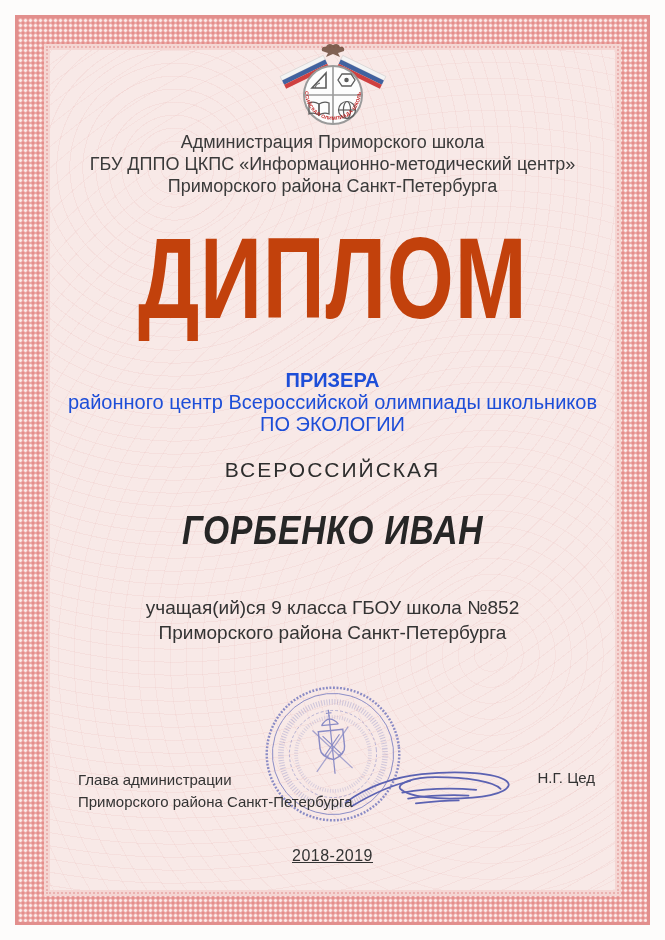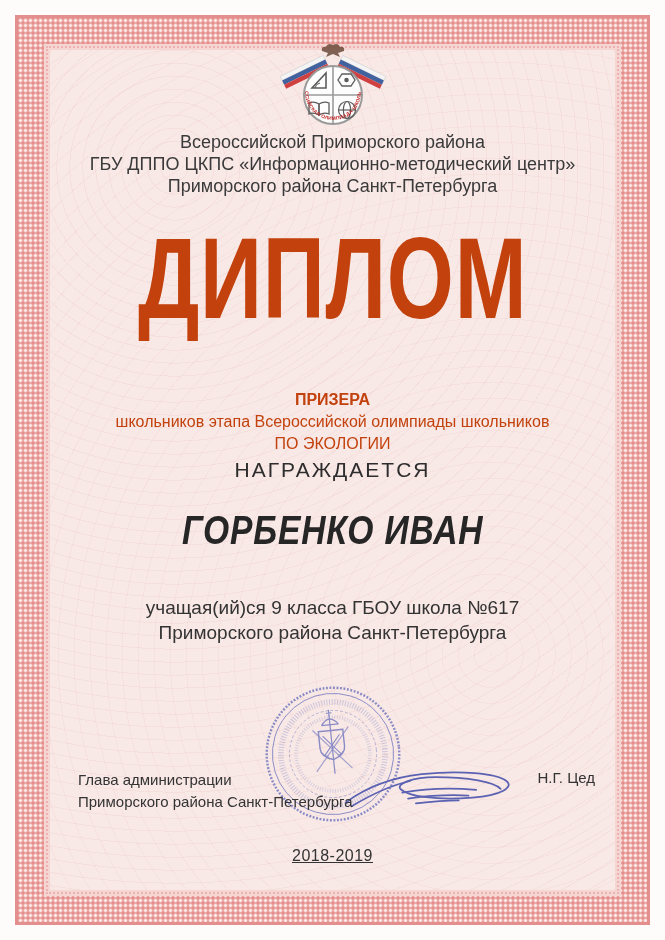--- a/index.html
+++ b/index.html
@@ -36,21 +36,21 @@
   .emblem{position:absolute;left:50%;top:42px;transform:translateX(-50%);}
 
   .org-header{top:131px;font-size:18px;line-height:22px;color:#3a3a3a;}
   .org-header div{white-space:nowrap;}
 
   .doc-title{
     top:221px;font-size:115px;line-height:1;font-weight:700;color:#c2410c;
   }
   .doc-title span{display:inline-block;transform:scaleX(.75);transform-origin:50% 50%;letter-spacing:1px;}
 
-  .award-block{top:369px;font-size:16px;line-height:22px;color:#c2410c;margin-top:20px;}
+  .award-block{top:369px;font-size:20px;line-height:22px;color:#1d4ed8;}
   .award-block .strong{font-weight:700;}
 
   .awarded-label{top:458px;font-size:21px;letter-spacing:2px;color:#2d2d2d;}
 
   .recipient{top:505px;font-size:41px;line-height:50px;font-weight:700;font-style:italic;color:#262626;}
   .recipient span{display:inline-block;transform:scaleX(.82);transform-origin:50% 50%;letter-spacing:1px;}
 
   .recipient-details{top:595px;font-size:19px;line-height:25px;color:#333;}
 
   .stamp{position:absolute;left:262px;top:683px;opacity:.88;}
@@ -110,43 +110,43 @@
 
     <defs>
         <path id="emblem-arc" d="M31,50 A28,28 0 1 0 87,50"></path>
       </defs>
     <text font-size="4.9" fill="#c22626" font-weight="bold" letter-spacing=".3">
       <textPath href="#emblem-arc" startOffset="50%" text-anchor="middle">ВСЕРОССИЙСКАЯ ОЛИМПИАДА ШКОЛЬНИКОВ</textPath>
     </text>
   </svg>
 
   <div class="center org-header">
-    <div>Всероссийской Приморского района</div>
+    <div>Администрация Приморского школа</div>
     <div>ГБУ ДППО ЦКПС «Информационно-методический центр»</div>
     <div>Приморского района Санкт-Петербурга</div>
   </div>
 
   <div class="center doc-title">
     <span>ДИПЛОМ</span>
   </div>
 
   <div class="center award-block">
     <div class="strong">ПРИЗЕРА</div>
-    <div>школьников этапа Всероссийской олимпиады школьников</div>
+    <div>районного центр Всероссийской олимпиады школьников</div>
     <div>ПО ЭКОЛОГИИ</div>
   </div>
 
-  <div class="center awarded-label">НАГРАЖДАЕТСЯ</div>
+  <div class="center awarded-label">ВСЕРОССИЙСКАЯ</div>
 
   <div class="center recipient">
     <span>ГОРБЕНКО ИВАН</span>
   </div>
 
   <div class="center recipient-details">
-    <div>учащая(ий)ся 9 класса ГБОУ школа №617</div>
+    <div>учащая(ий)ся 9 класса ГБОУ школа №852</div>
     <div>Приморского района Санкт-Петербурга</div>
   </div>
 
   <svg class="stamp" width="142" height="142" viewBox="0 0 150 150">
     <g stroke="#7b7fc1" fill="none" transform="rotate(-6 75 75)">
       <circle cx="75" cy="75" r="70" stroke-width="2.6" stroke-dasharray="2 1.7"></circle>
       <circle cx="75" cy="75" r="64" stroke-width="1"></circle>
       <circle cx="75" cy="75" r="55" stroke-width="6" stroke-dasharray="1.1 1.7" opacity=".38"></circle>
       <circle cx="75" cy="75" r="46" stroke-width="1" stroke-dasharray="3 2.2" opacity=".6"></circle>
       <circle cx="75" cy="75" r="39" stroke-width="4" stroke-dasharray="1 1.7" opacity=".3"></circle>

